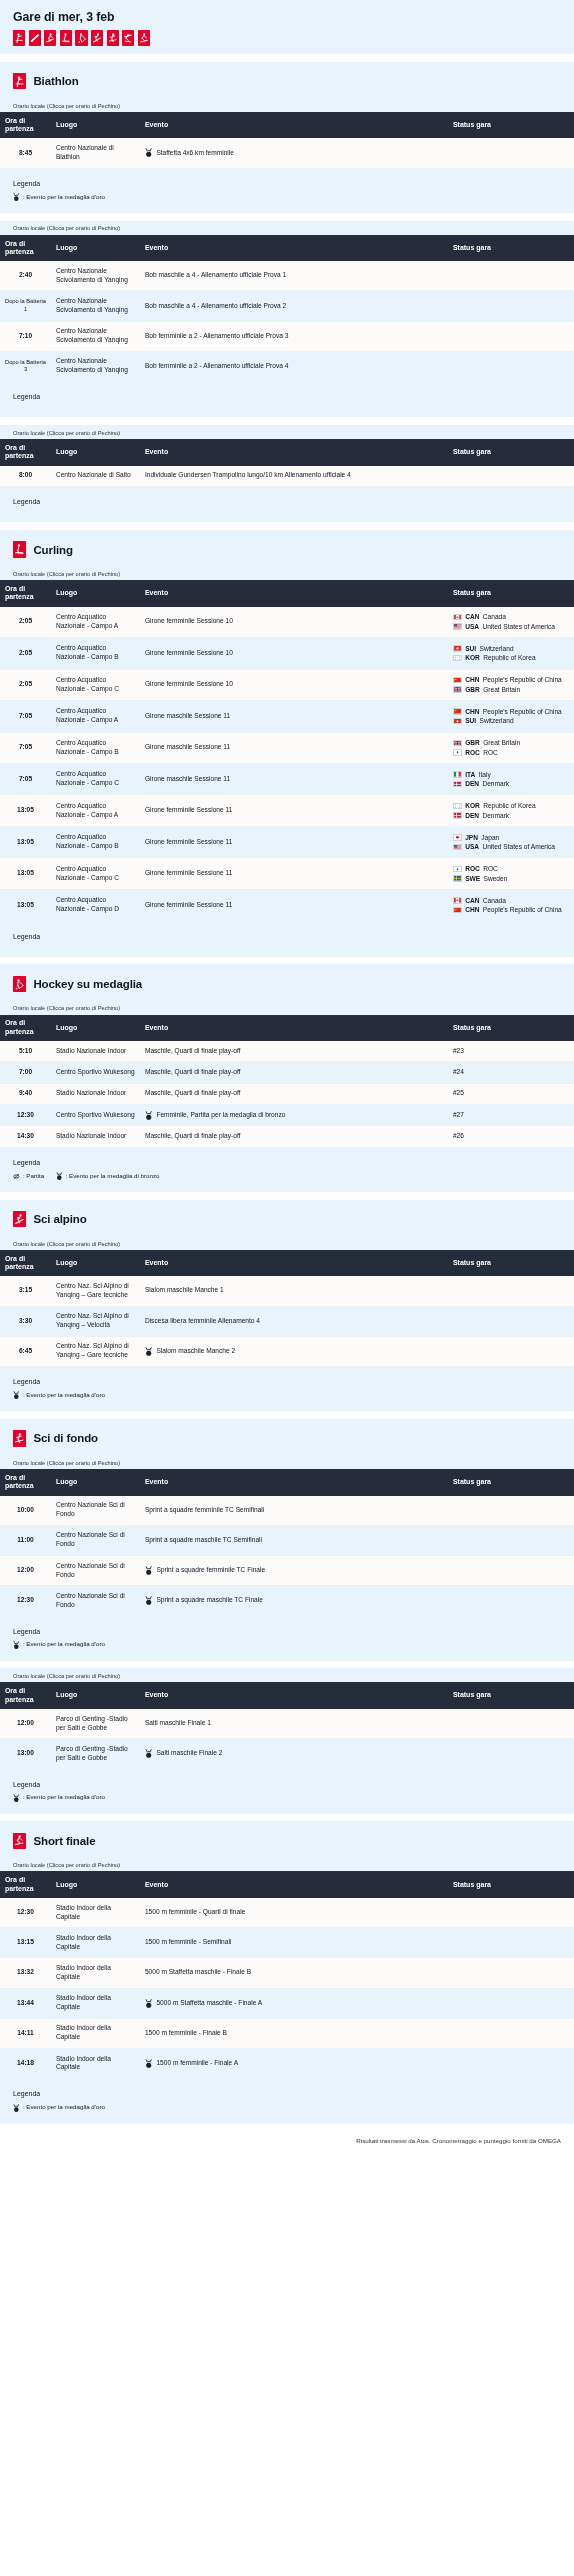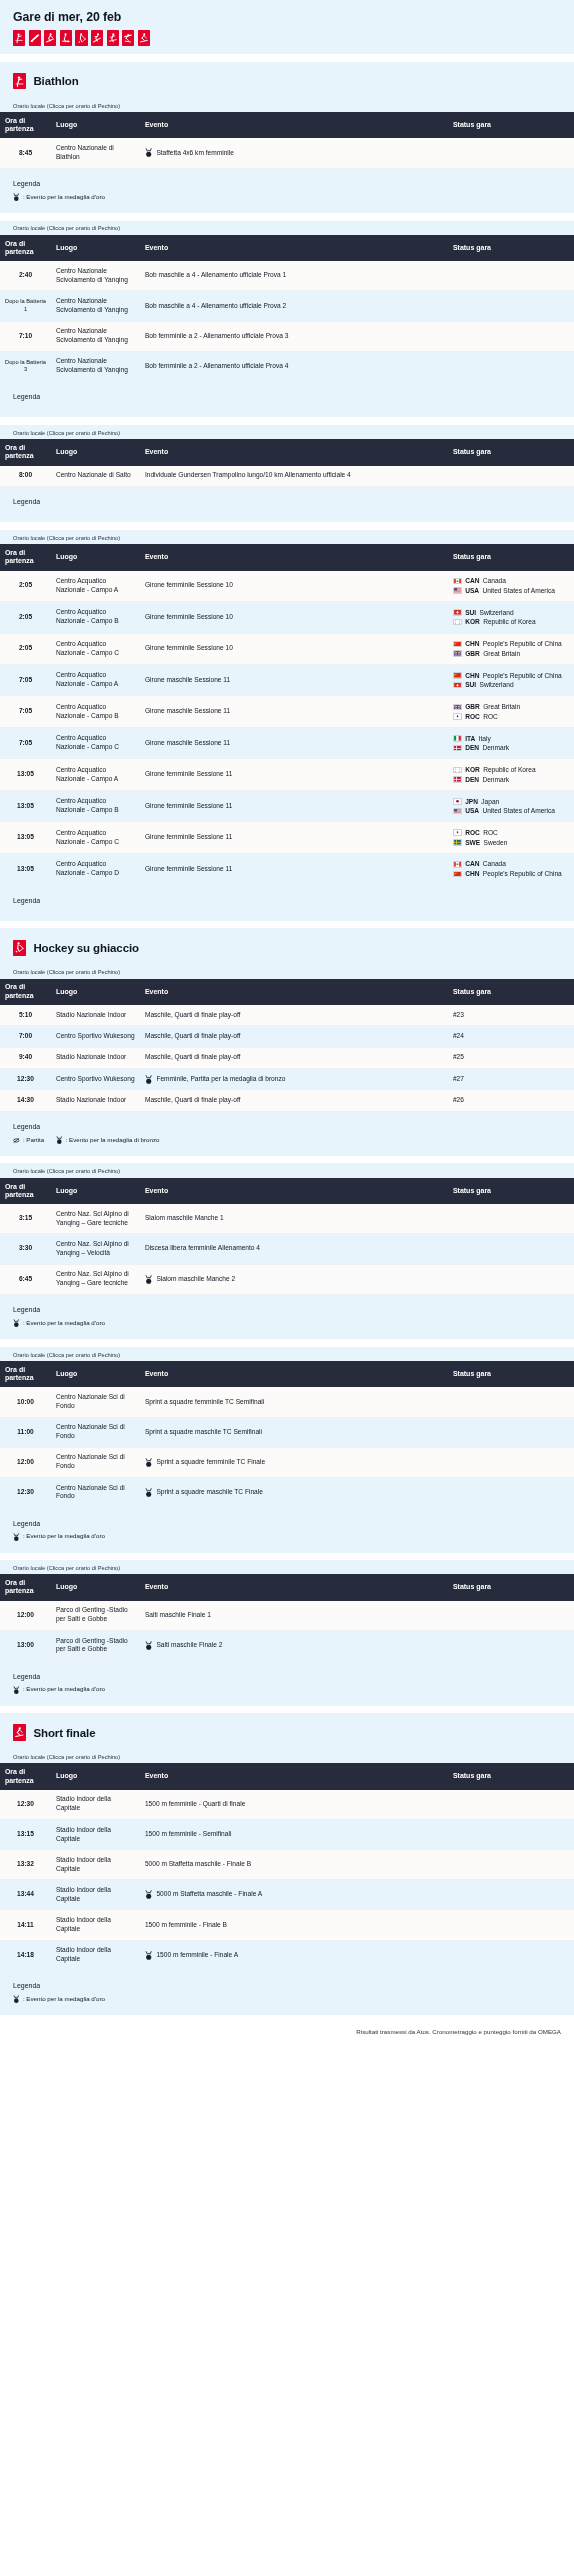--- a/index.html
+++ b/index.html
@@ -127,21 +127,21 @@
     font-size: 6.2px;
     color: #2b3340;
   }
 </style>
 </head>
 <body>
 
 <div class="page">
 
   <div class="topbar">
-    <h1>Gare di mer, 20 feb</h1>
+    <h1>Gare di mer, 3 feb</h1>
     <div class="sport-strip" id="sportStrip">
         <div class="sport-chip">
           <span>
             <svg viewBox="0 0 13 16" xmlns="http://www.w3.org/2000/svg">
               <circle cx="6" cy="3.2" r="1.5" fill="#fff"></circle>
               <line x1="6" y1="4.6" x2="5" y2="9" stroke="#fff" stroke-width="1.3" stroke-linecap="round"></line>
               <line x1="5" y1="9" x2="4" y2="14" stroke="#fff" stroke-width="1.3" stroke-linecap="round"></line>
               <line x1="6" y1="6" x2="9.5" y2="5" stroke="#fff" stroke-width="1.3" stroke-linecap="round"></line>
               <line x1="2.5" y1="11" x2="11" y2="11" stroke="#fff" stroke-width="1" stroke-linecap="round"></line>
             </svg>
@@ -398,20 +398,32 @@
               <td class="status"></td>
             </tr>
           </tbody>
         </table>
         <div class="legend">
           <div class="legend-title">Legenda</div>
         </div>
       </div>
       <div class="gap"></div>
       <div class="section">
+        <div class="section-head">
+          <span class="section-icon">
+            <svg viewBox="0 0 13 16" xmlns="http://www.w3.org/2000/svg">
+              <circle cx="6" cy="3" r="1.4" fill="#fff"></circle>
+              <line x1="6" y1="4.4" x2="4.5" y2="9" stroke="#fff" stroke-width="1.3" stroke-linecap="round"></line>
+              <line x1="4.5" y1="9" x2="6" y2="13" stroke="#fff" stroke-width="1.3" stroke-linecap="round"></line>
+              <line x1="2" y1="12" x2="10" y2="12" stroke="#fff" stroke-width="1.3" stroke-linecap="round"></line>
+              <ellipse cx="9.5" cy="12.5" rx="2.2" ry="1.1" fill="#fff"></ellipse>
+            </svg>
+          </span>
+          <span class="section-title">Curling</span>
+        </div>
         <div class="localtime">Orario locale (Clicca per orario di Pechino)</div>
         <table class="sched">
           <colgroup>
             <col class="c-time">
             <col class="c-venue">
             <col class="c-event">
             <col class="c-status">
           </colgroup>
           <thead>
             <tr>
@@ -838,21 +850,21 @@
           <span class="section-icon">
             <svg viewBox="0 0 13 16" xmlns="http://www.w3.org/2000/svg">
               <circle cx="5.5" cy="3" r="1.4" fill="#fff"></circle>
               <line x1="5" y1="4.5" x2="4.5" y2="9" stroke="#fff" stroke-width="1.3" stroke-linecap="round"></line>
               <line x1="4.5" y1="9" x2="6.5" y2="13" stroke="#fff" stroke-width="1.3" stroke-linecap="round"></line>
               <line x1="7" y1="5" x2="11" y2="9" stroke="#fff" stroke-width="1.2" stroke-linecap="round"></line>
               <line x1="11" y1="9" x2="8" y2="12" stroke="#fff" stroke-width="1.2" stroke-linecap="round"></line>
               <circle cx="3" cy="13" r="1" fill="#fff"></circle>
             </svg>
           </span>
-          <span class="section-title">Hockey su ghiaccio</span>
+          <span class="section-title">Hockey su medaglia</span>
         </div>
         <div class="localtime">Orario locale (Clicca per orario di Pechino)</div>
         <table class="sched">
           <colgroup>
             <col class="c-time">
             <col class="c-venue">
             <col class="c-event">
             <col class="c-status">
           </colgroup>
           <thead>
@@ -941,20 +953,32 @@
     <circle cx="4.5" cy="7.6" r="3.1" fill="#1a1f2e"></circle>
                 </svg>
               </span>
               <span class="legend-pre">: Evento per la medaglia di bronzo</span>
             </span>
           </div>
         </div>
       </div>
       <div class="gap"></div>
       <div class="section">
+        <div class="section-head">
+          <span class="section-icon">
+            <svg viewBox="0 0 13 16" xmlns="http://www.w3.org/2000/svg">
+              <circle cx="8" cy="3" r="1.4" fill="#fff"></circle>
+              <line x1="7.5" y1="4.5" x2="5" y2="8" stroke="#fff" stroke-width="1.3" stroke-linecap="round"></line>
+              <line x1="5" y1="8" x2="7" y2="12" stroke="#fff" stroke-width="1.3" stroke-linecap="round"></line>
+              <line x1="2" y1="13" x2="11" y2="8" stroke="#fff" stroke-width="1.4" stroke-linecap="round"></line>
+              <line x1="4" y1="6" x2="7" y2="6" stroke="#fff" stroke-width="1.3" stroke-linecap="round"></line>
+            </svg>
+          </span>
+          <span class="section-title">Sci alpino</span>
+        </div>
         <div class="localtime">Orario locale (Clicca per orario di Pechino)</div>
         <table class="sched">
           <colgroup>
             <col class="c-time">
             <col class="c-venue">
             <col class="c-event">
             <col class="c-status">
           </colgroup>
           <thead>
             <tr>
@@ -990,20 +1014,120 @@
               <td class="venue">Centro Naz. Sci Alpino di Yanqing – Gare tecniche</td>
               <td class="event">
                 <span class="evwrap">
                   <span class="medal">
                     <svg viewBox="0 0 9 11" xmlns="http://www.w3.org/2000/svg">
     <path d="M1.2 0.4 L3 4 L4.5 2.4 L6 4 L7.8 0.4" fill="none" stroke="#1a1f2e" stroke-width="1.1"></path>
     <circle cx="4.5" cy="7.6" r="3.1" fill="#1a1f2e"></circle>
                     </svg>
                   </span>
                   <span>Slalom maschile Manche 2</span>
+                </span>
+              </td>
+              <td class="status"></td>
+            </tr>
+          </tbody>
+        </table>
+        <div class="legend">
+          <div class="legend-title">Legenda</div>
+          <div class="legend-row" style="gap:11.5px">
+            <span class="flagrow">
+              <span class="medal">
+                <svg viewBox="0 0 9 11" xmlns="http://www.w3.org/2000/svg">
+    <path d="M1.2 0.4 L3 4 L4.5 2.4 L6 4 L7.8 0.4" fill="none" stroke="#1a1f2e" stroke-width="1.1"></path>
+    <circle cx="4.5" cy="7.6" r="3.1" fill="#1a1f2e"></circle>
+                </svg>
+              </span>
+              <span class="legend-pre">: Evento per la medaglia d'oro</span>
+            </span>
+          </div>
+        </div>
+      </div>
+      <div class="gap"></div>
+      <div class="section">
+        <div class="section-head">
+          <span class="section-icon">
+            <svg viewBox="0 0 13 16" xmlns="http://www.w3.org/2000/svg">
+              <circle cx="7" cy="3" r="1.4" fill="#fff"></circle>
+              <line x1="6.5" y1="4.5" x2="5" y2="9" stroke="#fff" stroke-width="1.3" stroke-linecap="round"></line>
+              <line x1="5" y1="9" x2="7" y2="13" stroke="#fff" stroke-width="1.3" stroke-linecap="round"></line>
+              <line x1="2" y1="12" x2="11" y2="10" stroke="#fff" stroke-width="1.2" stroke-linecap="round"></line>
+              <line x1="3" y1="7" x2="9" y2="5" stroke="#fff" stroke-width="1.1" stroke-linecap="round"></line>
+            </svg>
+          </span>
+          <span class="section-title">Sci di fondo</span>
+        </div>
+        <div class="localtime">Orario locale (Clicca per orario di Pechino)</div>
+        <table class="sched">
+          <colgroup>
+            <col class="c-time">
+            <col class="c-venue">
+            <col class="c-event">
+            <col class="c-status">
+          </colgroup>
+          <thead>
+            <tr>
+              <th>Ora di partenza</th>
+              <th>Luogo</th>
+              <th>Evento</th>
+              <th>Status gara</th>
+            </tr>
+          </thead>
+          <tbody>
+            <tr class="odd">
+              <td class="time">10:00</td>
+              <td class="venue">Centro Nazionale Sci di Fondo</td>
+              <td class="event">
+                <span class="evwrap">
+                  <span>Sprint a squadre femminile TC Semifinali</span>
+                </span>
+              </td>
+              <td class="status"></td>
+            </tr>
+            <tr class="even">
+              <td class="time">11:00</td>
+              <td class="venue">Centro Nazionale Sci di Fondo</td>
+              <td class="event">
+                <span class="evwrap">
+                  <span>Sprint a squadre maschile TC Semifinali</span>
+                </span>
+              </td>
+              <td class="status"></td>
+            </tr>
+            <tr class="odd">
+              <td class="time">12:00</td>
+              <td class="venue">Centro Nazionale Sci di Fondo</td>
+              <td class="event">
+                <span class="evwrap">
+                  <span class="medal">
+                    <svg viewBox="0 0 9 11" xmlns="http://www.w3.org/2000/svg">
+    <path d="M1.2 0.4 L3 4 L4.5 2.4 L6 4 L7.8 0.4" fill="none" stroke="#1a1f2e" stroke-width="1.1"></path>
+    <circle cx="4.5" cy="7.6" r="3.1" fill="#1a1f2e"></circle>
+                    </svg>
+                  </span>
+                  <span>Sprint a squadre femminile TC Finale</span>
+                </span>
+              </td>
+              <td class="status"></td>
+            </tr>
+            <tr class="even">
+              <td class="time">12:30</td>
+              <td class="venue">Centro Nazionale Sci di Fondo</td>
+              <td class="event">
+                <span class="evwrap">
+                  <span class="medal">
+                    <svg viewBox="0 0 9 11" xmlns="http://www.w3.org/2000/svg">
+    <path d="M1.2 0.4 L3 4 L4.5 2.4 L6 4 L7.8 0.4" fill="none" stroke="#1a1f2e" stroke-width="1.1"></path>
+    <circle cx="4.5" cy="7.6" r="3.1" fill="#1a1f2e"></circle>
+                    </svg>
+                  </span>
+                  <span>Sprint a squadre maschile TC Finale</span>
                 </span>
               </td>
               <td class="status"></td>
             </tr>
           </tbody>
         </table>
         <div class="legend">
           <div class="legend-title">Legenda</div>
           <div class="legend-row" style="gap:11.5px">
             <span class="flagrow">
@@ -1031,67 +1155,41 @@
           <thead>
             <tr>
               <th>Ora di partenza</th>
               <th>Luogo</th>
               <th>Evento</th>
               <th>Status gara</th>
             </tr>
           </thead>
           <tbody>
             <tr class="odd">
-              <td class="time">10:00</td>
-              <td class="venue">Centro Nazionale Sci di Fondo</td>
-              <td class="event">
-                <span class="evwrap">
-                  <span>Sprint a squadre femminile TC Semifinali</span>
-                </span>
-              </td>
-              <td class="status"></td>
-            </tr>
-            <tr class="even">
-              <td class="time">11:00</td>
-              <td class="venue">Centro Nazionale Sci di Fondo</td>
-              <td class="event">
-                <span class="evwrap">
-                  <span>Sprint a squadre maschile TC Semifinali</span>
-                </span>
-              </td>
-              <td class="status"></td>
-            </tr>
-            <tr class="odd">
               <td class="time">12:00</td>
-              <td class="venue">Centro Nazionale Sci di Fondo</td>
+              <td class="venue">Parco di Genting -Stadio per Salti e Gobbe</td>
+              <td class="event">
+                <span class="evwrap">
+                  <span>Salti maschile Finale 1</span>
+                </span>
+              </td>
+              <td class="status"></td>
+            </tr>
+            <tr class="even">
+              <td class="time">13:00</td>
+              <td class="venue">Parco di Genting -Stadio per Salti e Gobbe</td>
               <td class="event">
                 <span class="evwrap">
                   <span class="medal">
                     <svg viewBox="0 0 9 11" xmlns="http://www.w3.org/2000/svg">
     <path d="M1.2 0.4 L3 4 L4.5 2.4 L6 4 L7.8 0.4" fill="none" stroke="#1a1f2e" stroke-width="1.1"></path>
     <circle cx="4.5" cy="7.6" r="3.1" fill="#1a1f2e"></circle>
                     </svg>
                   </span>
-                  <span>Sprint a squadre femminile TC Finale</span>
-                </span>
-              </td>
-              <td class="status"></td>
-            </tr>
-            <tr class="even">
-              <td class="time">12:30</td>
-              <td class="venue">Centro Nazionale Sci di Fondo</td>
-              <td class="event">
-                <span class="evwrap">
-                  <span class="medal">
-                    <svg viewBox="0 0 9 11" xmlns="http://www.w3.org/2000/svg">
-    <path d="M1.2 0.4 L3 4 L4.5 2.4 L6 4 L7.8 0.4" fill="none" stroke="#1a1f2e" stroke-width="1.1"></path>
-    <circle cx="4.5" cy="7.6" r="3.1" fill="#1a1f2e"></circle>
-                    </svg>
-                  </span>
-                  <span>Sprint a squadre maschile TC Finale</span>
+                  <span>Salti maschile Finale 2</span>
                 </span>
               </td>
               <td class="status"></td>
             </tr>
           </tbody>
         </table>
         <div class="legend">
           <div class="legend-title">Legenda</div>
           <div class="legend-row" style="gap:11.5px">
             <span class="flagrow">
@@ -1101,59 +1199,117 @@
     <circle cx="4.5" cy="7.6" r="3.1" fill="#1a1f2e"></circle>
                 </svg>
               </span>
               <span class="legend-pre">: Evento per la medaglia d'oro</span>
             </span>
           </div>
         </div>
       </div>
       <div class="gap"></div>
       <div class="section">
+        <div class="section-head">
+          <span class="section-icon">
+            <svg viewBox="0 0 13 16" xmlns="http://www.w3.org/2000/svg">
+              <circle cx="7" cy="3" r="1.4" fill="#fff"></circle>
+              <line x1="6.5" y1="4.4" x2="4" y2="8" stroke="#fff" stroke-width="1.3" stroke-linecap="round"></line>
+              <line x1="4" y1="8" x2="7" y2="11" stroke="#fff" stroke-width="1.3" stroke-linecap="round"></line>
+              <line x1="2" y1="13" x2="11" y2="11" stroke="#fff" stroke-width="1.3" stroke-linecap="round"></line>
+              <line x1="7" y1="5" x2="10" y2="8" stroke="#fff" stroke-width="1.1" stroke-linecap="round"></line>
+            </svg>
+          </span>
+          <span class="section-title">Short finale</span>
+        </div>
         <div class="localtime">Orario locale (Clicca per orario di Pechino)</div>
         <table class="sched">
           <colgroup>
             <col class="c-time">
             <col class="c-venue">
             <col class="c-event">
             <col class="c-status">
           </colgroup>
           <thead>
             <tr>
               <th>Ora di partenza</th>
               <th>Luogo</th>
               <th>Evento</th>
               <th>Status gara</th>
             </tr>
           </thead>
           <tbody>
             <tr class="odd">
-              <td class="time">12:00</td>
-              <td class="venue">Parco di Genting -Stadio per Salti e Gobbe</td>
-              <td class="event">
-                <span class="evwrap">
-                  <span>Salti maschile Finale 1</span>
-                </span>
-              </td>
-              <td class="status"></td>
-            </tr>
-            <tr class="even">
-              <td class="time">13:00</td>
-              <td class="venue">Parco di Genting -Stadio per Salti e Gobbe</td>
+              <td class="time">12:30</td>
+              <td class="venue">Stadio Indoor della Capitale</td>
+              <td class="event">
+                <span class="evwrap">
+                  <span>1500 m femminile - Quarti di finale</span>
+                </span>
+              </td>
+              <td class="status"></td>
+            </tr>
+            <tr class="even">
+              <td class="time">13:15</td>
+              <td class="venue">Stadio Indoor della Capitale</td>
+              <td class="event">
+                <span class="evwrap">
+                  <span>1500 m femminile - Semifinali</span>
+                </span>
+              </td>
+              <td class="status"></td>
+            </tr>
+            <tr class="odd">
+              <td class="time">13:32</td>
+              <td class="venue">Stadio Indoor della Capitale</td>
+              <td class="event">
+                <span class="evwrap">
+                  <span>5000 m Staffetta maschile - Finale B</span>
+                </span>
+              </td>
+              <td class="status"></td>
+            </tr>
+            <tr class="even">
+              <td class="time">13:44</td>
+              <td class="venue">Stadio Indoor della Capitale</td>
               <td class="event">
                 <span class="evwrap">
                   <span class="medal">
                     <svg viewBox="0 0 9 11" xmlns="http://www.w3.org/2000/svg">
     <path d="M1.2 0.4 L3 4 L4.5 2.4 L6 4 L7.8 0.4" fill="none" stroke="#1a1f2e" stroke-width="1.1"></path>
     <circle cx="4.5" cy="7.6" r="3.1" fill="#1a1f2e"></circle>
                     </svg>
                   </span>
-                  <span>Salti maschile Finale 2</span>
+                  <span>5000 m Staffetta maschile - Finale A</span>
+                </span>
+              </td>
+              <td class="status"></td>
+            </tr>
+            <tr class="odd">
+              <td class="time">14:11</td>
+              <td class="venue">Stadio Indoor della Capitale</td>
+              <td class="event">
+                <span class="evwrap">
+                  <span>1500 m femminile - Finale B</span>
+                </span>
+              </td>
+              <td class="status"></td>
+            </tr>
+            <tr class="even">
+              <td class="time">14:18</td>
+              <td class="venue">Stadio Indoor della Capitale</td>
+              <td class="event">
+                <span class="evwrap">
+                  <span class="medal">
+                    <svg viewBox="0 0 9 11" xmlns="http://www.w3.org/2000/svg">
+    <path d="M1.2 0.4 L3 4 L4.5 2.4 L6 4 L7.8 0.4" fill="none" stroke="#1a1f2e" stroke-width="1.1"></path>
+    <circle cx="4.5" cy="7.6" r="3.1" fill="#1a1f2e"></circle>
+                    </svg>
+                  </span>
+                  <span>1500 m femminile - Finale A</span>
                 </span>
               </td>
               <td class="status"></td>
             </tr>
           </tbody>
         </table>
         <div class="legend">
           <div class="legend-title">Legenda</div>
           <div class="legend-row" style="gap:11.5px">
             <span class="flagrow">
@@ -1161,137 +1317,17 @@
                 <svg viewBox="0 0 9 11" xmlns="http://www.w3.org/2000/svg">
     <path d="M1.2 0.4 L3 4 L4.5 2.4 L6 4 L7.8 0.4" fill="none" stroke="#1a1f2e" stroke-width="1.1"></path>
     <circle cx="4.5" cy="7.6" r="3.1" fill="#1a1f2e"></circle>
                 </svg>
               </span>
               <span class="legend-pre">: Evento per la medaglia d'oro</span>
             </span>
           </div>
         </div>
       </div>
-      <div class="gap"></div>
-      <div class="section">
-        <div class="section-head">
-          <span class="section-icon">
-            <svg viewBox="0 0 13 16" xmlns="http://www.w3.org/2000/svg">
-              <circle cx="7" cy="3" r="1.4" fill="#fff"></circle>
-              <line x1="6.5" y1="4.4" x2="4" y2="8" stroke="#fff" stroke-width="1.3" stroke-linecap="round"></line>
-              <line x1="4" y1="8" x2="7" y2="11" stroke="#fff" stroke-width="1.3" stroke-linecap="round"></line>
-              <line x1="2" y1="13" x2="11" y2="11" stroke="#fff" stroke-width="1.3" stroke-linecap="round"></line>
-              <line x1="7" y1="5" x2="10" y2="8" stroke="#fff" stroke-width="1.1" stroke-linecap="round"></line>
-            </svg>
-          </span>
-          <span class="section-title">Short finale</span>
-        </div>
-        <div class="localtime">Orario locale (Clicca per orario di Pechino)</div>
-        <table class="sched">
-          <colgroup>
-            <col class="c-time">
-            <col class="c-venue">
-            <col class="c-event">
-            <col class="c-status">
-          </colgroup>
-          <thead>
-            <tr>
-              <th>Ora di partenza</th>
-              <th>Luogo</th>
-              <th>Evento</th>
-              <th>Status gara</th>
-            </tr>
-          </thead>
-          <tbody>
-            <tr class="odd">
-              <td class="time">12:30</td>
-              <td class="venue">Stadio Indoor della Capitale</td>
-              <td class="event">
-                <span class="evwrap">
-                  <span>1500 m femminile - Quarti di finale</span>
-                </span>
-              </td>
-              <td class="status"></td>
-            </tr>
-            <tr class="even">
-              <td class="time">13:15</td>
-              <td class="venue">Stadio Indoor della Capitale</td>
-              <td class="event">
-                <span class="evwrap">
-                  <span>1500 m femminile - Semifinali</span>
-                </span>
-              </td>
-              <td class="status"></td>
-            </tr>
-            <tr class="odd">
-              <td class="time">13:32</td>
-              <td class="venue">Stadio Indoor della Capitale</td>
-              <td class="event">
-                <span class="evwrap">
-                  <span>5000 m Staffetta maschile - Finale B</span>
-                </span>
-              </td>
-              <td class="status"></td>
-            </tr>
-            <tr class="even">
-              <td class="time">13:44</td>
-              <td class="venue">Stadio Indoor della Capitale</td>
-              <td class="event">
-                <span class="evwrap">
-                  <span class="medal">
-                    <svg viewBox="0 0 9 11" xmlns="http://www.w3.org/2000/svg">
-    <path d="M1.2 0.4 L3 4 L4.5 2.4 L6 4 L7.8 0.4" fill="none" stroke="#1a1f2e" stroke-width="1.1"></path>
-    <circle cx="4.5" cy="7.6" r="3.1" fill="#1a1f2e"></circle>
-                    </svg>
-                  </span>
-                  <span>5000 m Staffetta maschile - Finale A</span>
-                </span>
-              </td>
-              <td class="status"></td>
-            </tr>
-            <tr class="odd">
-              <td class="time">14:11</td>
-              <td class="venue">Stadio Indoor della Capitale</td>
-              <td class="event">
-                <span class="evwrap">
-                  <span>1500 m femminile - Finale B</span>
-                </span>
-              </td>
-              <td class="status"></td>
-            </tr>
-            <tr class="even">
-              <td class="time">14:18</td>
-              <td class="venue">Stadio Indoor della Capitale</td>
-              <td class="event">
-                <span class="evwrap">
-                  <span class="medal">
-                    <svg viewBox="0 0 9 11" xmlns="http://www.w3.org/2000/svg">
-    <path d="M1.2 0.4 L3 4 L4.5 2.4 L6 4 L7.8 0.4" fill="none" stroke="#1a1f2e" stroke-width="1.1"></path>
-    <circle cx="4.5" cy="7.6" r="3.1" fill="#1a1f2e"></circle>
-                    </svg>
-                  </span>
-                  <span>1500 m femminile - Finale A</span>
-                </span>
-              </td>
-              <td class="status"></td>
-            </tr>
-          </tbody>
-        </table>
-        <div class="legend">
-          <div class="legend-title">Legenda</div>
-          <div class="legend-row" style="gap:11.5px">
-            <span class="flagrow">
-              <span class="medal">
-                <svg viewBox="0 0 9 11" xmlns="http://www.w3.org/2000/svg">
-    <path d="M1.2 0.4 L3 4 L4.5 2.4 L6 4 L7.8 0.4" fill="none" stroke="#1a1f2e" stroke-width="1.1"></path>
-    <circle cx="4.5" cy="7.6" r="3.1" fill="#1a1f2e"></circle>
-                </svg>
-              </span>
-              <span class="legend-pre">: Evento per la medaglia d'oro</span>
-            </span>
-          </div>
-        </div>
-      </div>
     </div>
 
   <div class="footer">Risultati trasmessi da Atos. Cronometraggio e punteggio forniti da OMEGA</div>
 </div>
 
 
 </body></html>

